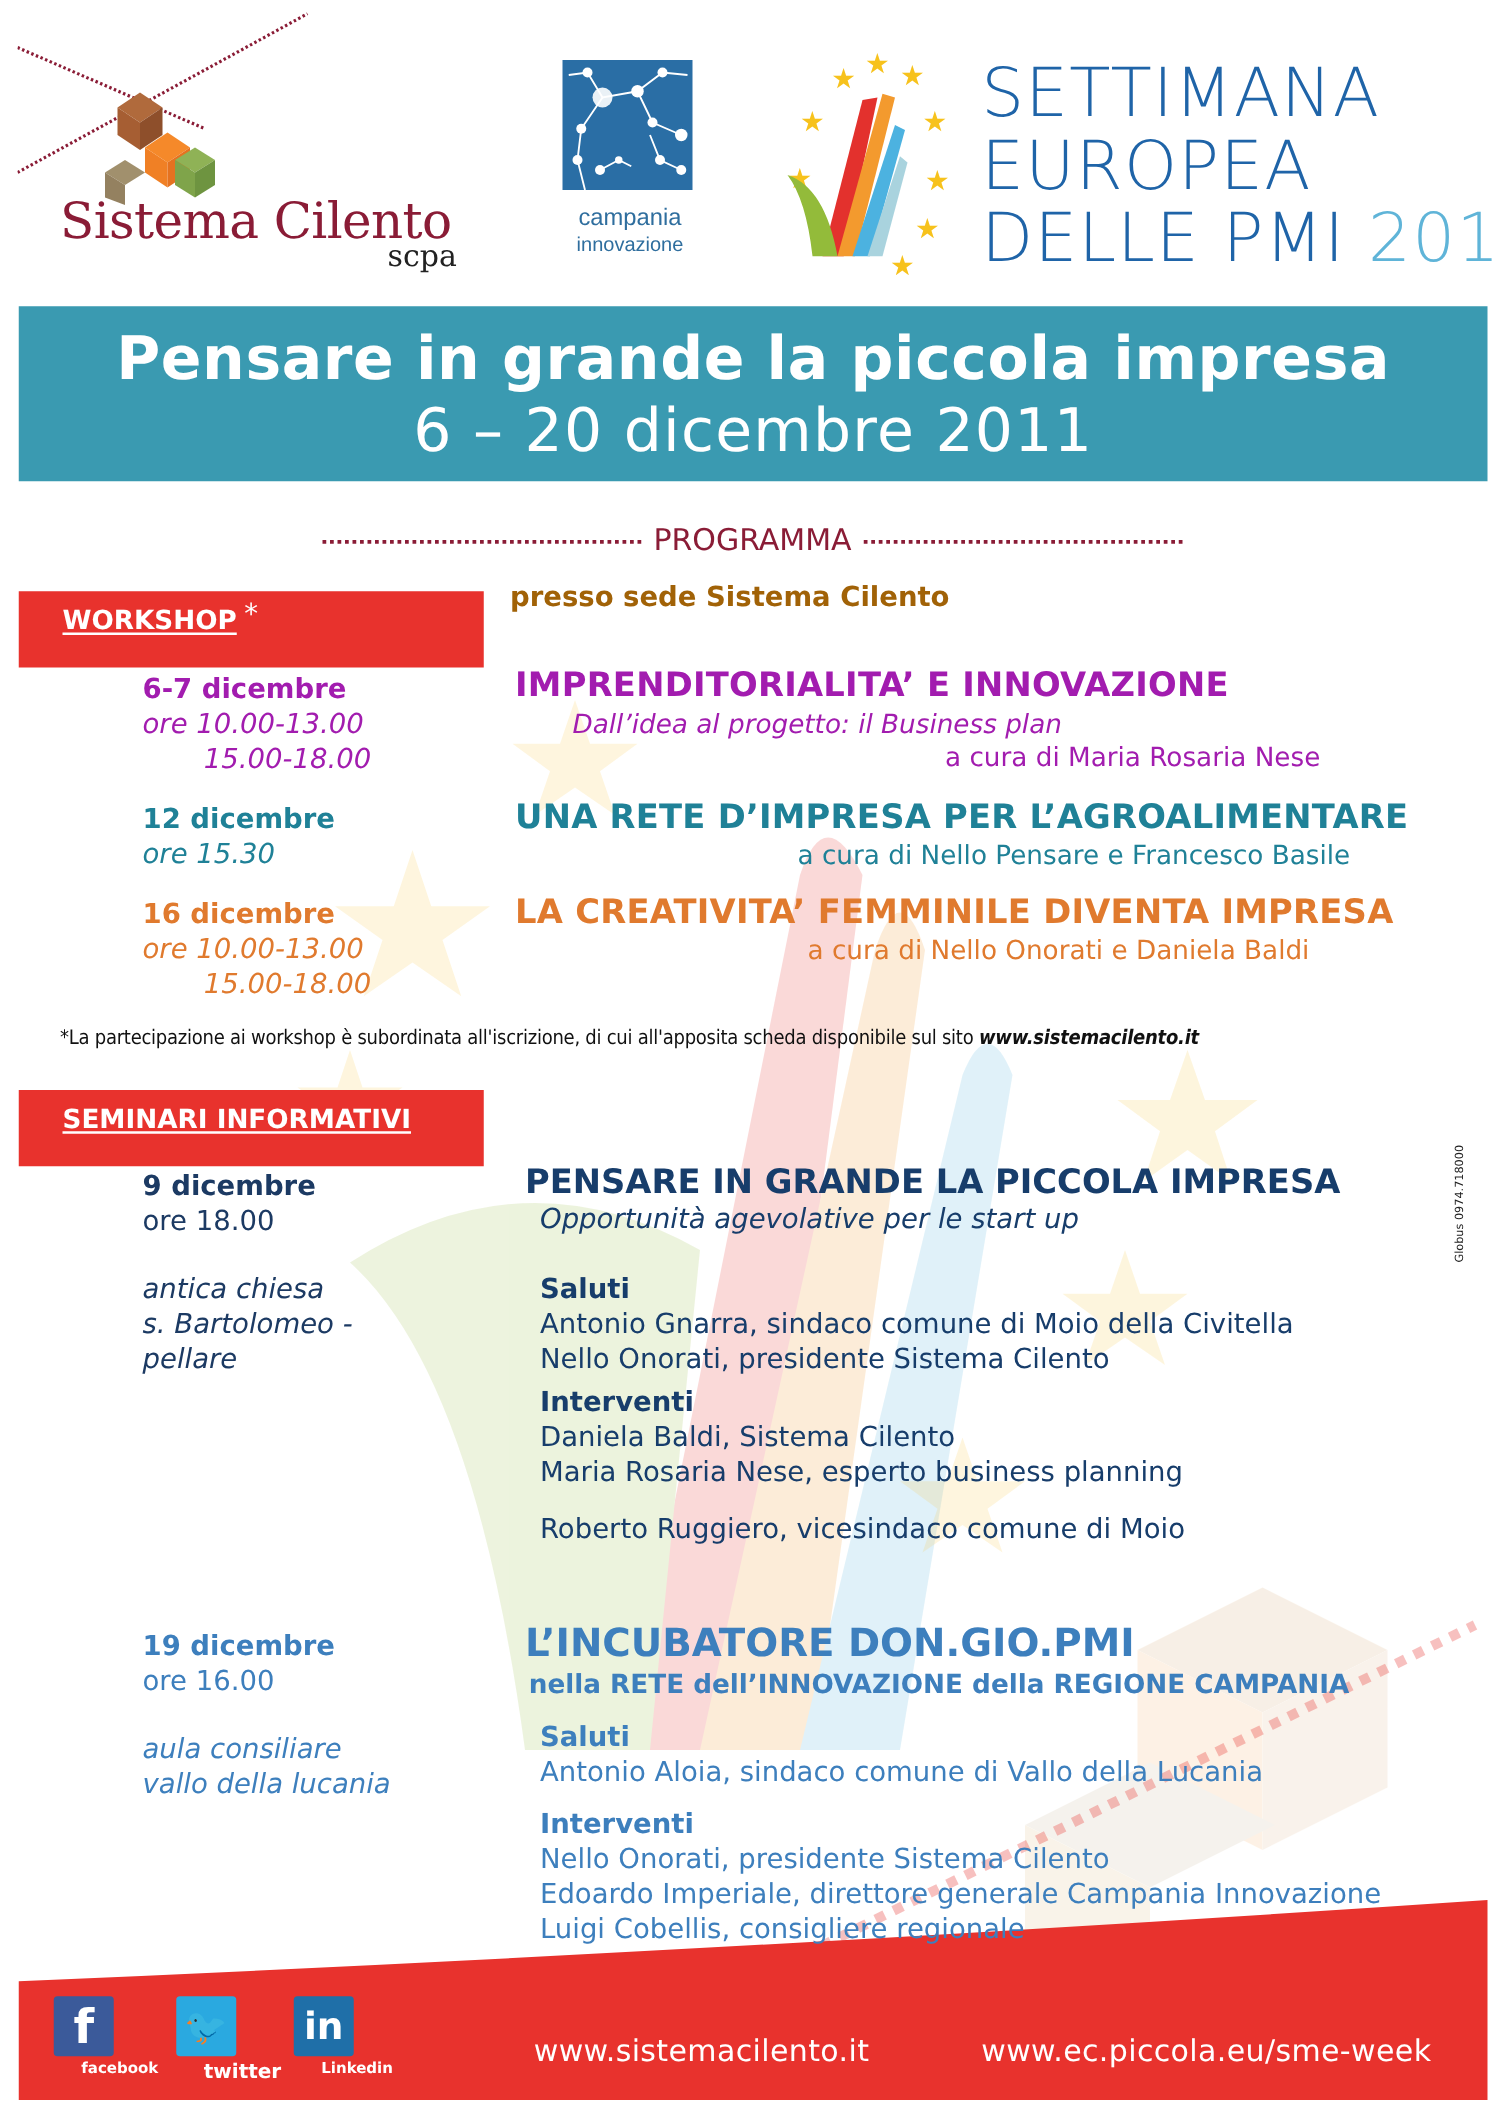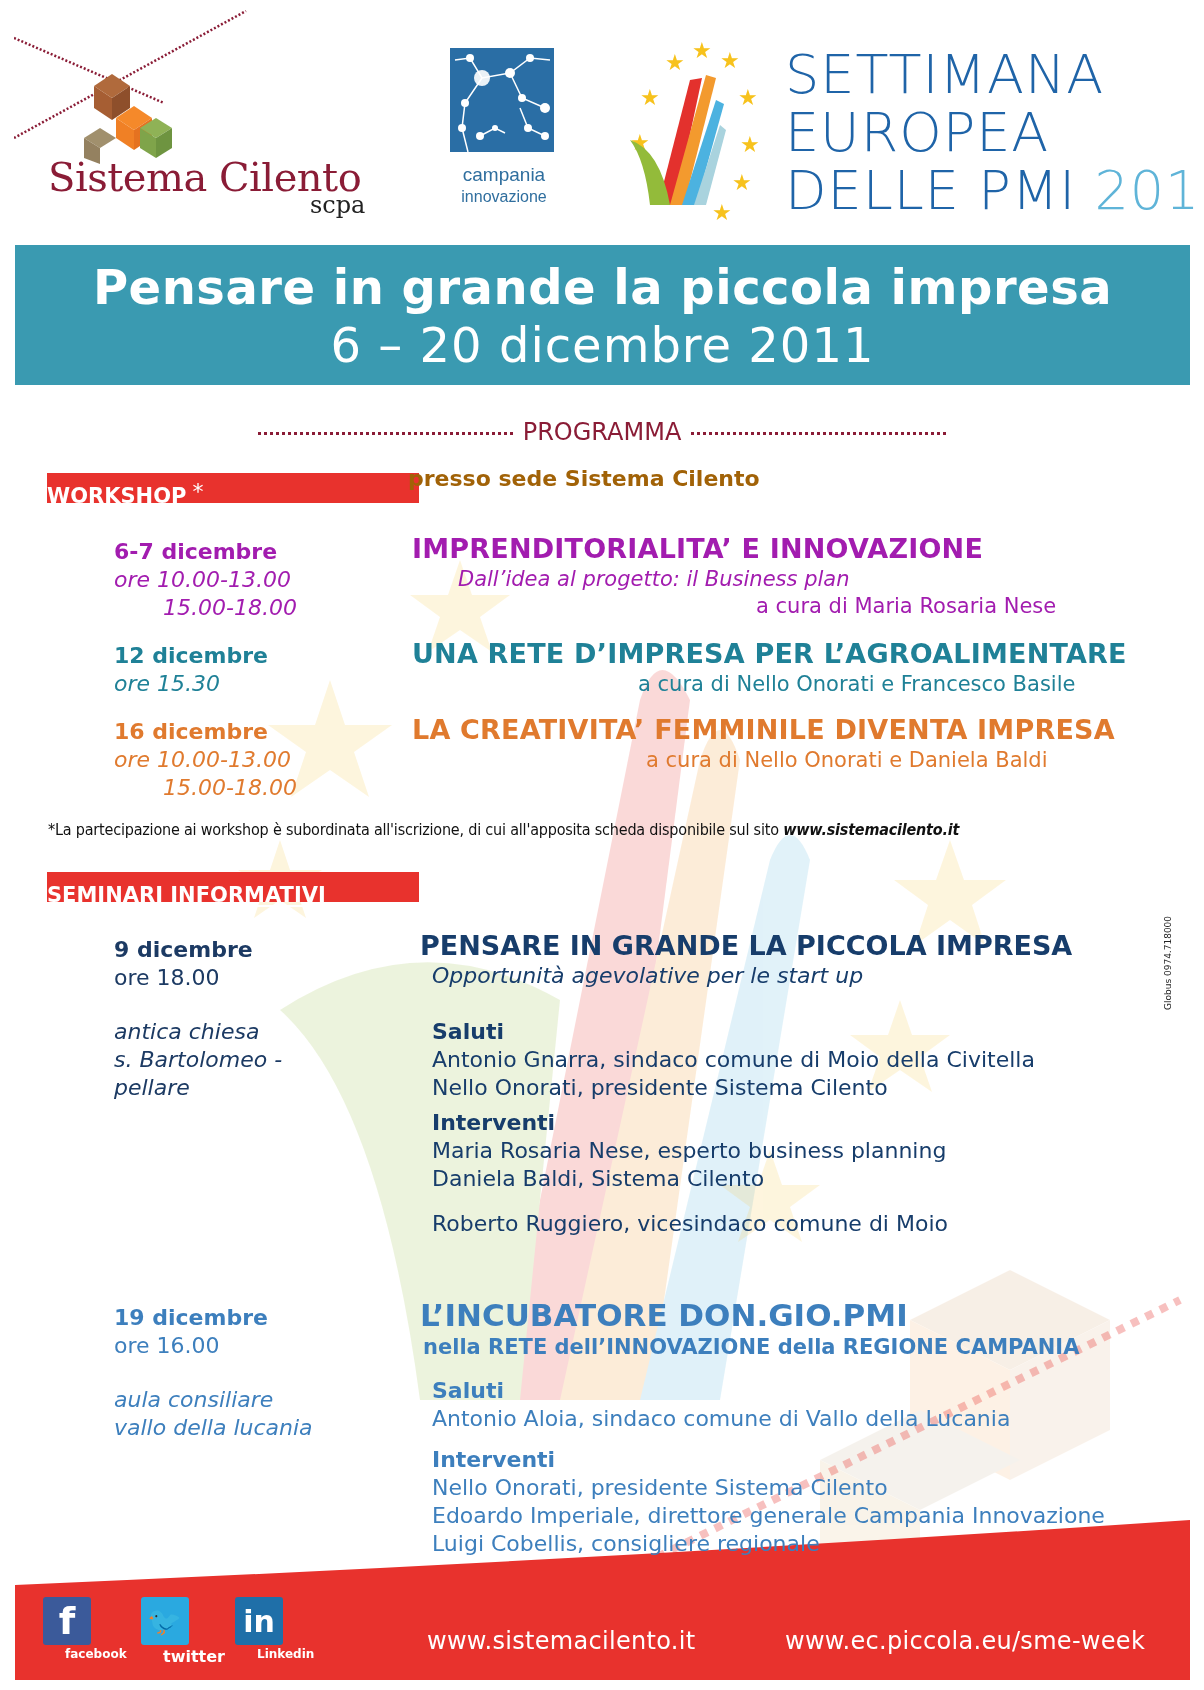--- a/index.html
+++ b/index.html
@@ -28,21 +28,21 @@
   
   .banner { left: 15px; top: 245px; width: 1175px; height: 140px; background: #3a9ab1; z-index: 2; text-align: center; color: #fff; }
   .banner-title { font-family: "DejaVu Sans", sans-serif; font-weight: bold; font-size: 48px; margin-top: 14px; letter-spacing: 0.5px; }
   .banner-dates { font-family: "DejaVu Sans", sans-serif; font-size: 48px; margin-top: 2px; letter-spacing: 1px; }
 
   
   .prog { left: 0; top: 418px; width: 1204px; text-align: center; z-index: 2; font-size: 24px; color: #8a1c36; }
   .dots { display: inline-block; width: 255px; border-top: 3px dotted #8a1c36; vertical-align: middle; margin: 0 10px; }
 
   
-  .redbar { left: 15px; width: 372px; height: 30px; background: #e8322d; z-index: 2; color: #fff; font-weight: bold; font-size: 21px; line-height: 46px; margin-left: 32px; }
+  .redbar { left: 15px; width: 372px; height: 61px; background: #e8322d; z-index: 2; color: #fff; font-weight: bold; font-size: 21px; padding-left: 35px; line-height: 46px; }
   .redbar u { text-decoration: underline; text-underline-offset: 3px; }
   .redbar .ast { font-weight: normal; font-size: 22px; vertical-align: top; margin-left: 6px; position: relative; top: -4px; }
 
   .presso { left: 408px; top: 466px; font-size: 22px; font-weight: bold; color: #a16207; z-index: 2; }
 
   .wk-date { left: 114px; z-index: 2; font-size: 22px; line-height: 28px; }
   .wk-date b { display: block; font-weight: bold; }
   .wk-date i { display: block; font-style: italic; }
   .wk-date .ind { padding-left: 49px; }
 
@@ -201,21 +201,21 @@
 </div>
 <div class="abs wk-title green" style="top:533px">IMPRENDITORIALITA’ E INNOVAZIONE</div>
 <div class="abs wk-sub green" style="left:458px;top:567px;font-style:italic;">Dall’idea al progetto: il Business plan</div>
 <div class="abs wk-sub green" style="left:756px;top:594px">a cura di Maria Rosaria Nese</div>
 
 <div class="abs wk-date teal" style="top:642px">
   <b>12 dicembre</b>
   <i>ore 15.30</i>
 </div>
 <div class="abs wk-title teal" style="top:638px">UNA RETE D’IMPRESA PER L’AGROALIMENTARE</div>
-<div class="abs wk-sub teal" style="left:638px;top:672px">a cura di Nello Onorati e Francesco Basile</div>
+<div class="abs wk-sub teal" style="left:638px;top:672px">a cura di Nello Pensare e Francesco Basile</div>
 
 <div class="abs wk-date orange" style="top:718px">
   <b>16 dicembre</b>
   <i>ore 10.00-13.00</i>
   <i class="ind">15.00-18.00</i>
 </div>
 <div class="abs wk-title orange" style="top:714px">LA CREATIVITA’ FEMMINILE DIVENTA IMPRESA</div>
 <div class="abs wk-sub orange" style="left:646px;top:748px">a cura di Nello Onorati e Daniela Baldi</div>
 
 <div class="abs footnote">
@@ -239,22 +239,22 @@
 <div class="abs sem-title" style="top:930px">PENSARE IN GRANDE LA PICCOLA IMPRESA</div>
 <div class="abs sem-sub" style="top:963px">Opportunità agevolative per le start up</div>
 
 <div class="abs sem-block" style="top:1018px">
   <b>Saluti</b>
   <span>Antonio Gnarra, sindaco comune di Moio della Civitella</span>
   <span>Nello Onorati, presidente Sistema Cilento</span>
 </div>
 <div class="abs sem-block" style="top:1109px">
   <b>Interventi</b>
+  <span>Daniela Baldi,  Sistema Cilento</span>
   <span>Maria Rosaria Nese, esperto business planning</span>
-  <span>Daniela Baldi,  Sistema Cilento</span>
 </div>
 <div class="abs sem-block" style="top:1210px">
   <span>Roberto Ruggiero, vicesindaco comune di Moio</span>
 </div>
 
 <div class="abs sem-date blue2" style="top:1304px">
   <b>19 dicembre</b>
   <span>ore 16.00</span>
 </div>
 <div class="abs sem-date blue2" style="top:1386px">

